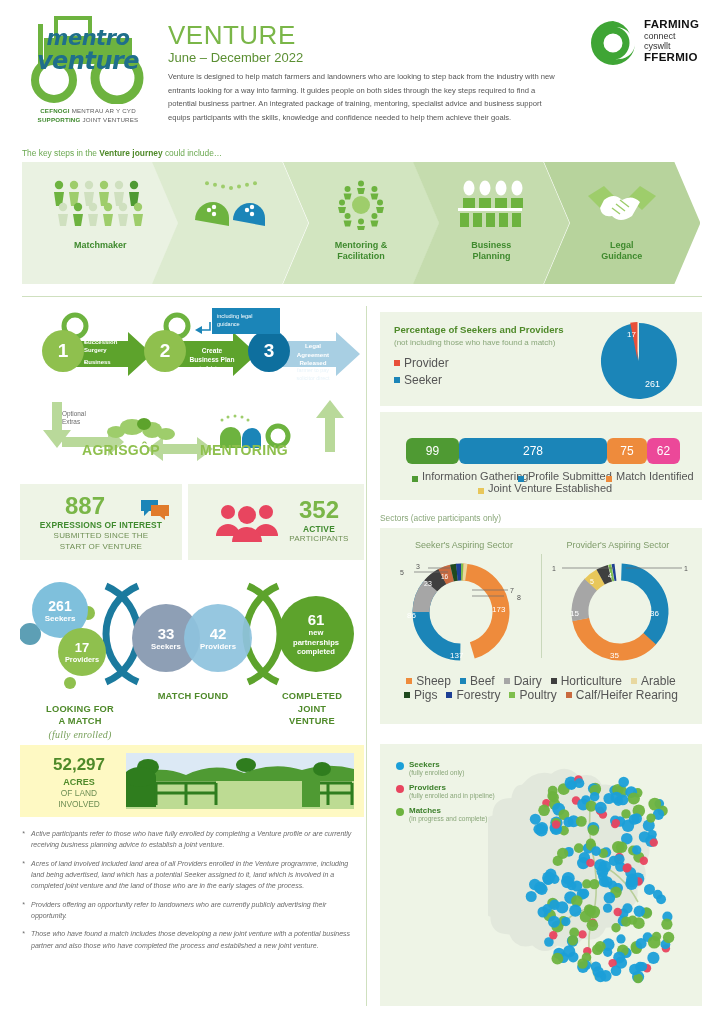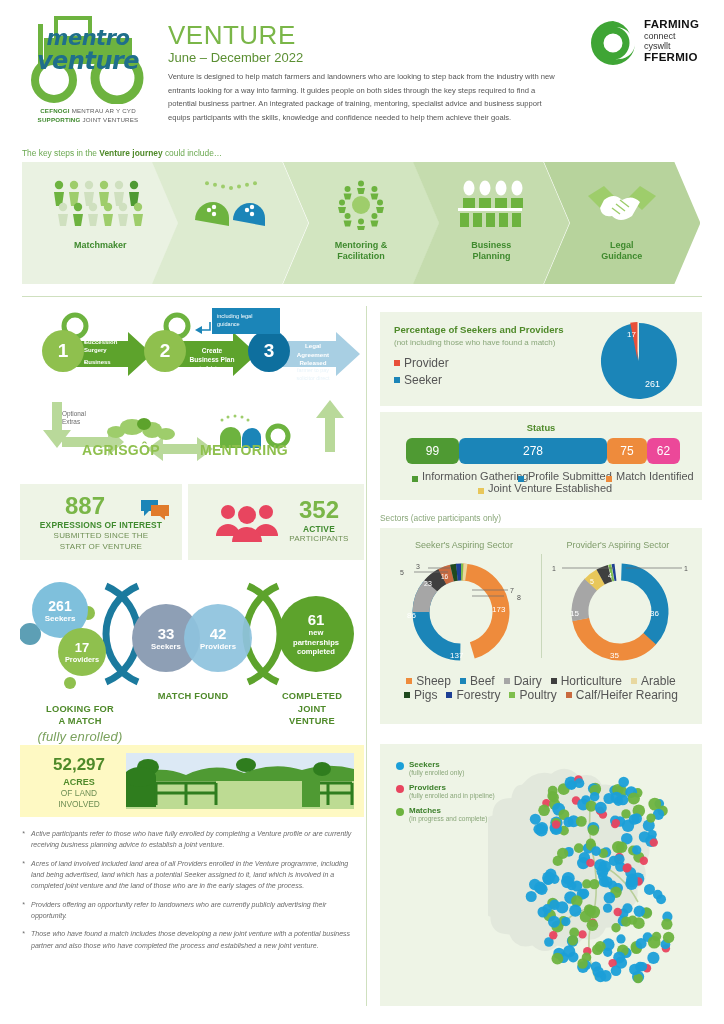--- a/index.html
+++ b/index.html
@@ -65,21 +65,21 @@
   .stat-l2{font-size:8px;color:#6f8f55;letter-spacing:.2px;line-height:1.35;}
 
   
   .circles{position:absolute;left:20px;top:578px;width:344px;height:160px;}
   .bub{position:absolute;border-radius:50%;display:flex;flex-direction:column;
       align-items:center;justify-content:center;color:#fff;text-align:center;}
   .bub .n{font-weight:bold;}
   .bub .t{font-weight:bold;}
   .grp-label{position:absolute;text-align:center;font-size:9.3px;font-weight:bold;
       color:#4f8a2a;line-height:1.35;letter-spacing:.2px;}
-  .grp-sub{font-size:13px;font-weight:normal;color:#79a15c;font-style:italic;}
+  .grp-sub{font-size:10px;font-weight:normal;color:#79a15c;font-style:italic;font-family:Liberation Serif, serif;}
 
   
   .acres{position:absolute;left:20px;top:745px;width:344px;height:72px;background:#fef9c3;}
   .acres-num{position:absolute;left:16px;top:10px;width:86px;text-align:center;
       font-size:17px;font-weight:bold;color:#4f8a2a;}
   .acres-t1{position:absolute;left:16px;top:32px;width:86px;text-align:center;
       font-size:9px;font-weight:bold;color:#4f8a2a;}
   .acres-t2{position:absolute;left:16px;top:43px;width:86px;text-align:center;
       font-size:8.4px;color:#6f8f55;line-height:1.35;}
 
@@ -543,21 +543,20 @@
       <g transform="translate(0,0)">
         <path d="M0 0 L0 -38 A38 38 0 1 1 -7.3 -37.3 Z" fill="#1b85b8"></path>
         <path d="M0 0 L-7.3 -37.3 A38 38 0 0 1 0 -38 Z" fill="#e8503a" transform="translate(-1.5,-1)"></path>
       </g>
       <text x="-12" y="-24" fill="#fff" font-size="8" font-family="Liberation Sans">17</text>
       <text x="6" y="26" fill="#fff" font-size="9" font-family="Liberation Sans">261</text>
     </svg>
   </div>
 
   <div class="panel" style="left:380px;top:412px;width:322px;height:88px;">
-    <div class="status-title" style="top:10px;">Status</div>
     <div style="position:absolute;left:26px;top:26px;width:270px;height:26px;">
       <div class="stk" style="left:0;width:53px;background:#4f9a33;">
         <span>99</span>
         </div>
       <div class="stk" style="left:53px;width:148px;background:#1b85b8;">
         <span>278</span>
         </div>
       <div class="stk" style="left:201px;width:40px;background:#ee8b3c;">
         <span>75</span>
         </div>

